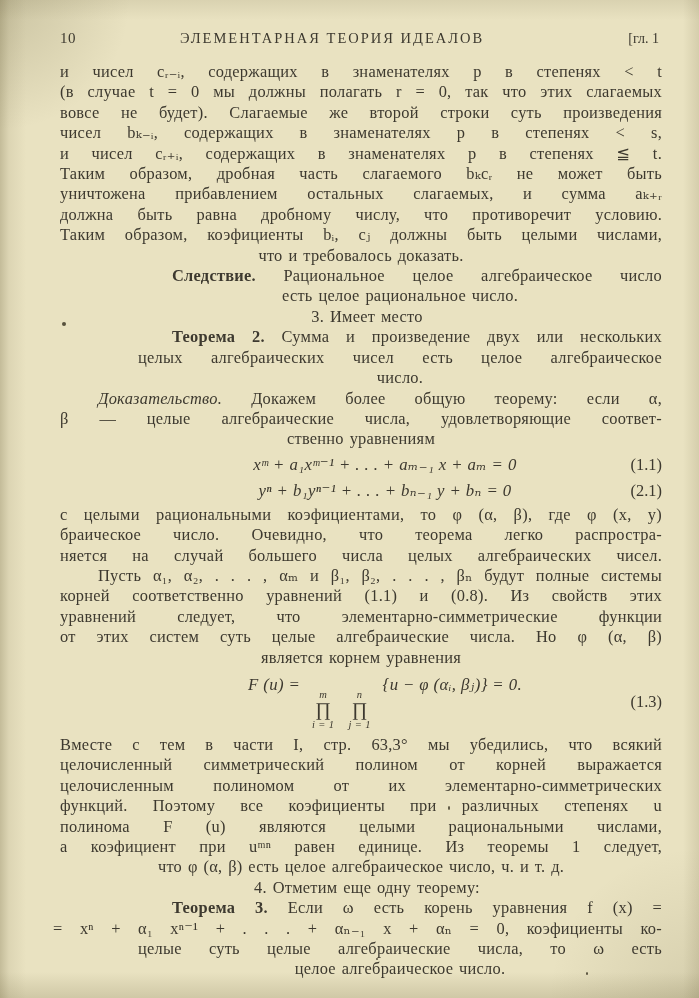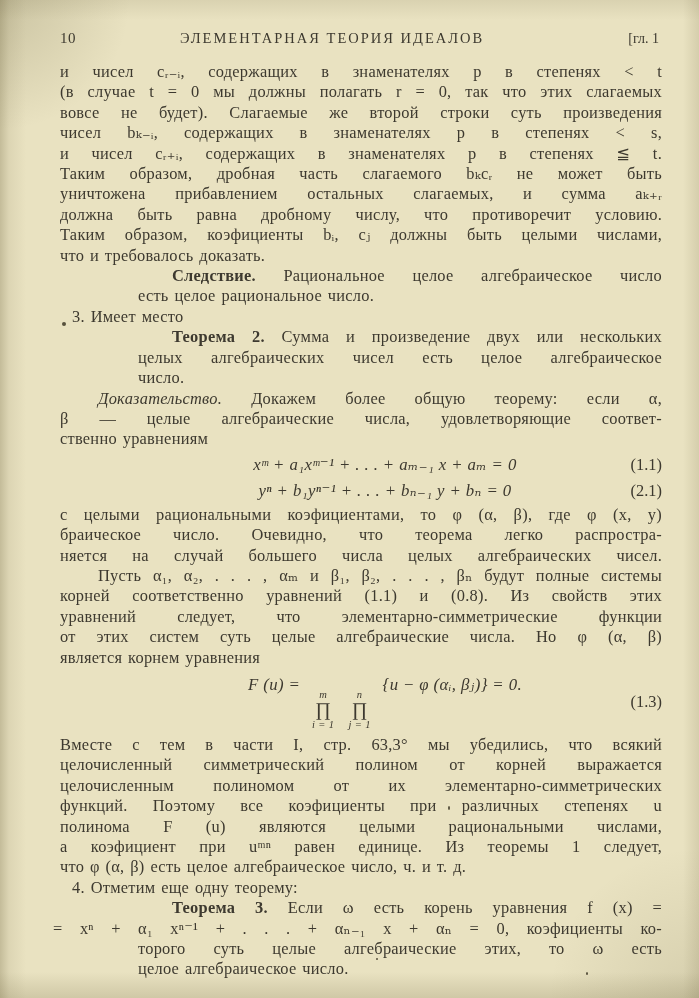--- a/index.html
+++ b/index.html
@@ -26,20 +26,21 @@
   }
   .hdr .pno{flex:0 0 auto;letter-spacing:.5px;}
   .hdr .ttl{flex:1 1 auto;text-align:center;font-size:14.5px;letter-spacing:2px;}
   .hdr .chp{flex:0 0 auto;font-size:14px;margin-left:40px;}
   .body{padding:15px 37px 0 60px;}
   .line{
     font-size:16.4px;line-height:20.4px;
     width:602px;box-sizing:border-box;
     letter-spacing:.25px;word-spacing:1.5px;
     white-space:nowrap;
+    text-align:center;
   }
   .line.j{white-space:normal;text-align:justify;text-align-last:justify;}
   .num{padding-left:12px;}
   .par{padding-left:38px;}
   .blk{padding-left:78px;}
   .blkf{padding-left:112px;}
   .neg{margin-left:-7px;width:609px;}
   .bd{font-weight:bold;}
   .it{font-style:italic;}
   .eqrow{
@@ -107,20 +108,20 @@
       <div class="line m0 j">Вместе с тем в части I, стр. 63,3° мы убедились, что всякий</div>
       <div class="line m0 j">целочисленный симметрический полином от корней выражается</div>
       <div class="line m0 j">целочисленным полиномом от их элементарно-симметрических</div>
       <div class="line m0 j">функций. Поэтому все коэфициенты при различных степенях u</div>
       <div class="line m0 j">полинома F (u) являются целыми рациональными числами,</div>
       <div class="line m0 j">а коэфициент при uᵐⁿ равен единице. Из теоремы 1 следует,</div>
       <div class="line m0">что φ (α, β) есть целое алгебраическое число, ч. и т. д.</div>
       <div class="line num">4. Отметим еще одну теорему:</div>
       <div class="line blkf j"><span class="bd">Теорема 3.</span><span> Если ω есть корень уравнения f (x) =</span></div>
       <div class="line neg j">= xⁿ + α₁ xⁿ⁻¹ + . . . + αₙ₋₁ x + αₙ = 0, коэфициенты ко-</div>
-      <div class="line blk j">торого суть целые алгебраические этих, то ω есть</div>
+      <div class="line blk j">целые суть целые алгебраические числа, то ω есть</div>
       <div class="line blk">целое алгебраическое число.</div>
     </div>
   <div class="speck" style="left:62px;top:322px;width:4px;height:4px;"></div>
   <div class="speck" style="left:376px;top:958px;width:2px;height:2px;"></div>
   <div class="speck" style="left:586px;top:972px;width:2px;height:3px;"></div>
   <div class="speck" style="left:448px;top:806px;width:2px;height:4px;"></div>
 </div>
 
 </body></html>

